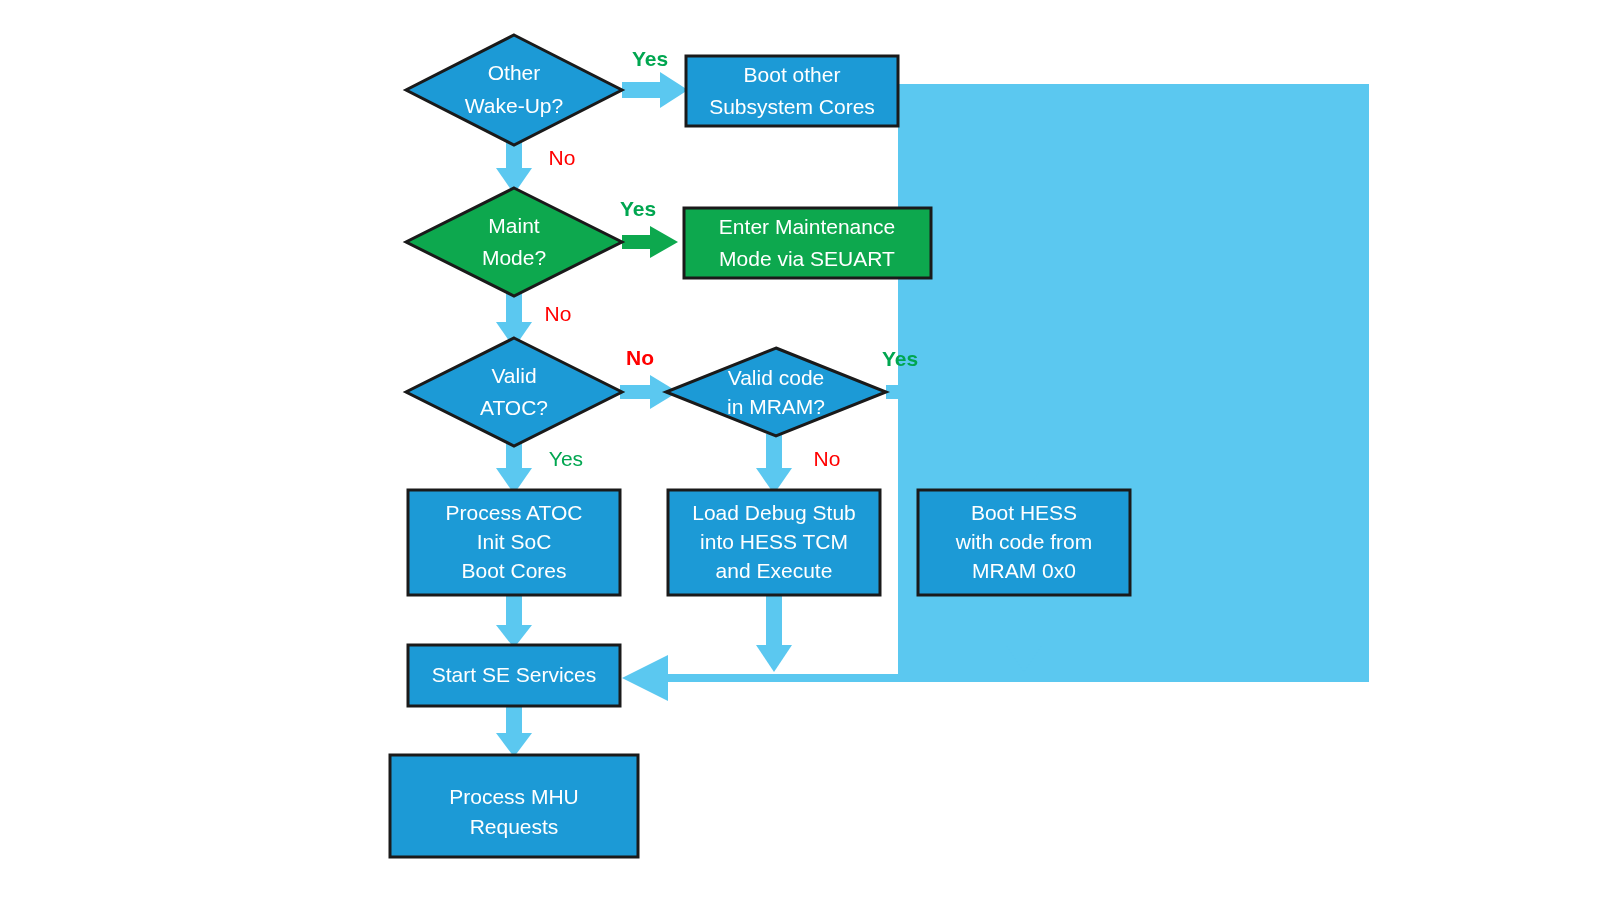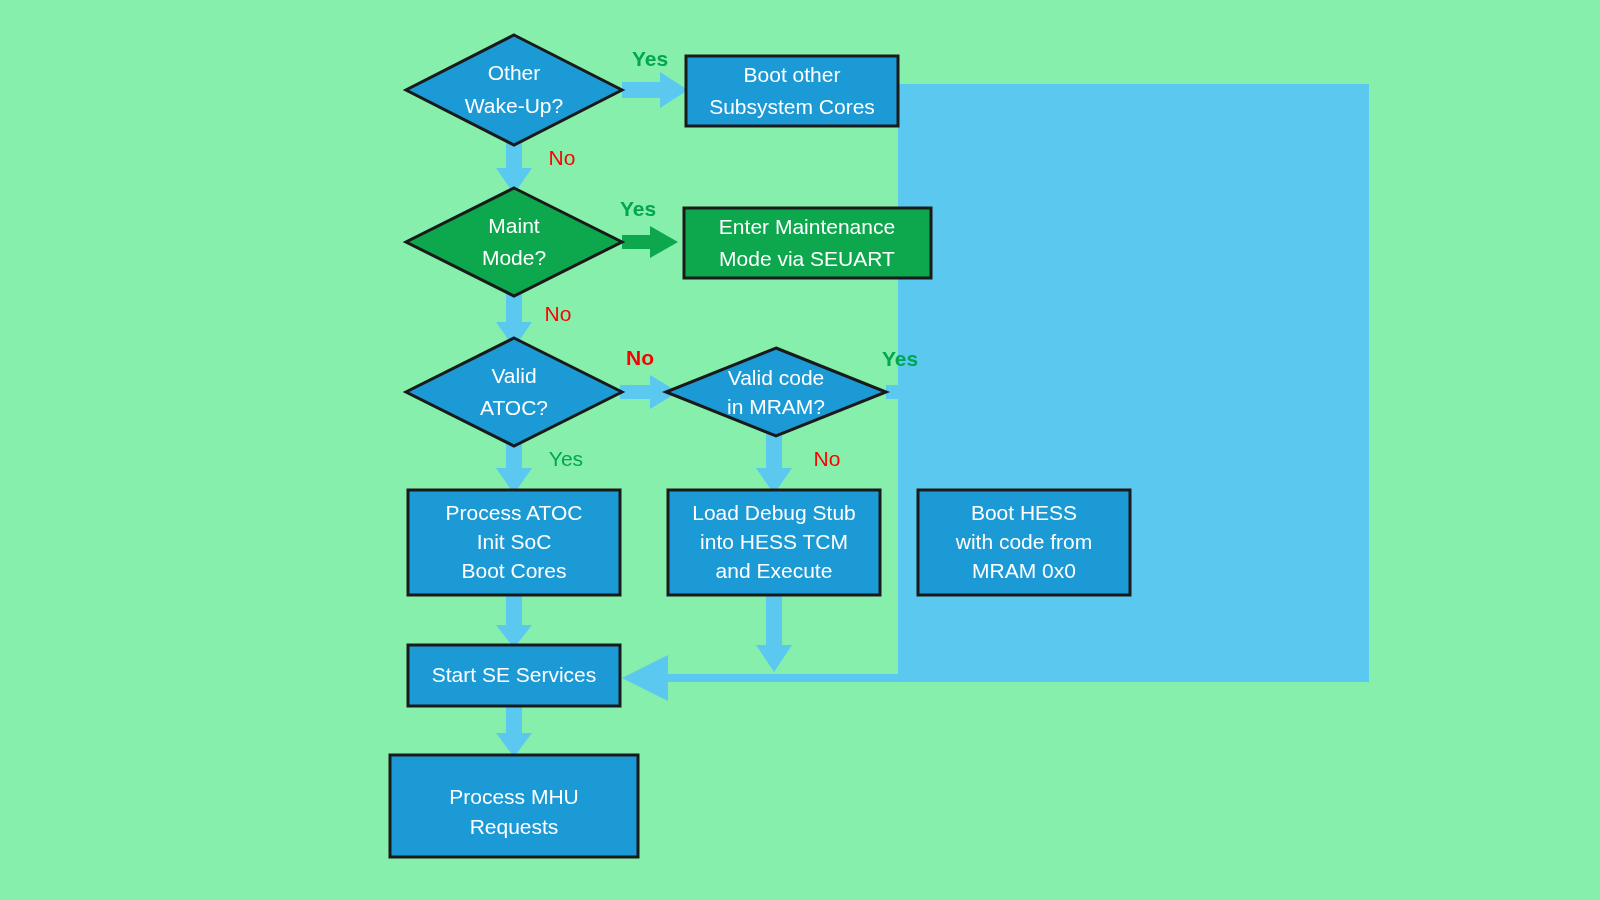--- a/index.html
+++ b/index.html
@@ -10,21 +10,21 @@
   body {
     width: 1600px;
     height: 900px;
     overflow: hidden;
     font-family: "Liberation Sans", sans-serif;
   }
   #flowchart-root {
     position: relative;
     width: 1600px;
     height: 900px;
-    background: #86efac;
+    background: #ffffff;
   }
   svg.flow-canvas {
     position: absolute;
     top: 0;
     left: 0;
     width: 1600px;
     height: 900px;
     display: block;
   }
   .node-shape {

